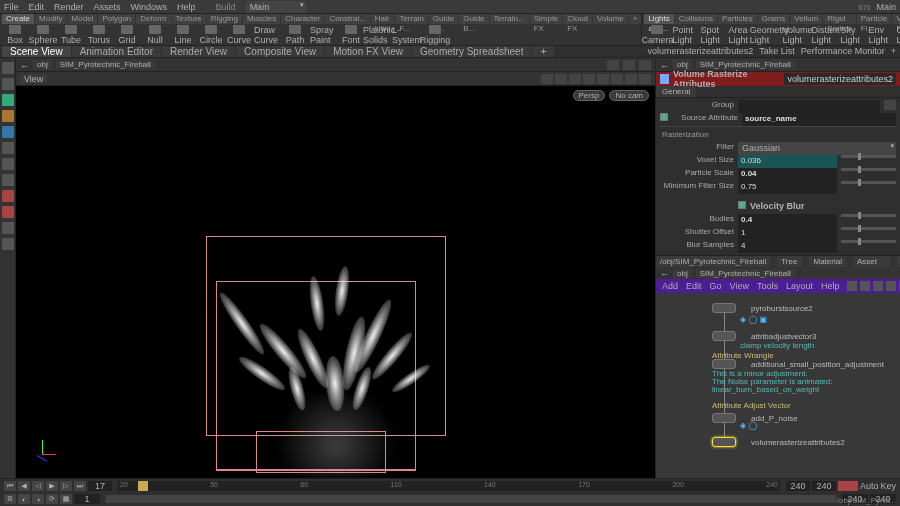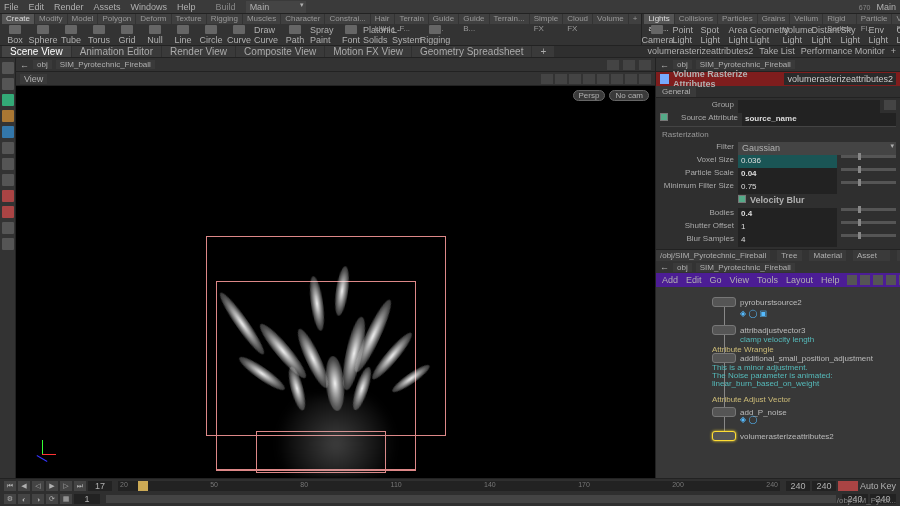--- a/index.html
+++ b/index.html
@@ -61,21 +61,21 @@
 .check{width:8px;height:8px;border:1px solid #777;background:#333}
 .check.on{background:#5a8}
 .net-tabs{height:12px;display:flex;gap:7px;border-top:1px solid #222;background:#333}
 .net-tab{padding:0 4px;font-size:8px;line-height:12px;background:#3a3a3a;cursor:pointer}
 .net-path{height:12px;background:#333;display:flex;align-items:center;padding:0 4px;gap:4px;font-size:8px}
 .net-menu{height:14px;display:flex;align-items:center;gap:8px;padding:0 6px;background:#4c1d95}
 .net-menu span{cursor:pointer}
 .net-icons{margin-left:auto;display:flex;gap:3px}
 .net-ico{width:10px;height:10px;background:#555;cursor:pointer}
 .network{flex:1;background:#383838;position:relative;overflow:hidden}
-.node{position:absolute;display:flex;align-items:center;gap:4px}
+.node{position:absolute;display:flex;align-items:center;gap:15px}
 .node-body{width:24px;height:10px;border-radius:3px;background:#555;border:1px solid #777}
 .node-body.sel{border:1px solid #fd3;box-shadow:0 0 3px #fd3}
 .node-lbl{font-size:8px;color:#bbb}
 .node-lbl.teal{color:#5bb}
 .node-lbl.gold{color:#cb7}
 .wire{position:absolute;width:1px;background:#888}
 .flags{font-size:8px;color:#5bf;margin-left:28px}
 .timeline{height:28px;background:#2f2f2f;border-top:1px solid #222;display:flex;flex-direction:column}
 .playbar{height:14px;display:flex;align-items:center;gap:2px;padding:0 4px}
 .play-btn{width:12px;height:10px;background:#444;cursor:pointer;display:flex;align-items:center;justify-content:center;font-size:7px}
@@ -380,21 +380,21 @@
       <div class="parm-row">
           <div class="parm-label">Particle Scale</div>
           <div class="parm-field" style="width:40px;font-weight:bold">0.04</div>
           <div class="parm-slider"></div>
         </div>
       <div class="parm-row">
           <div class="parm-label">Minimum Filter Size</div>
           <div class="parm-field" style="width:40px">0.75</div>
           <div class="parm-slider"></div>
         </div>
-      <div class="parm-row" style="margin-top:1px">
+      <div class="parm-row" style="margin-top:7px">
           <div style="width:74px"></div>
           <div class="check on"></div>
           <span style="font-weight:bold">Velocity Blur</span>
         </div>
       <div class="parm-row">
           <div class="parm-label">Bodies</div>
           <div class="parm-field" style="width:40px;font-weight:bold">0.4</div>
           <div class="parm-slider"></div>
         </div>
       <div class="parm-row">

